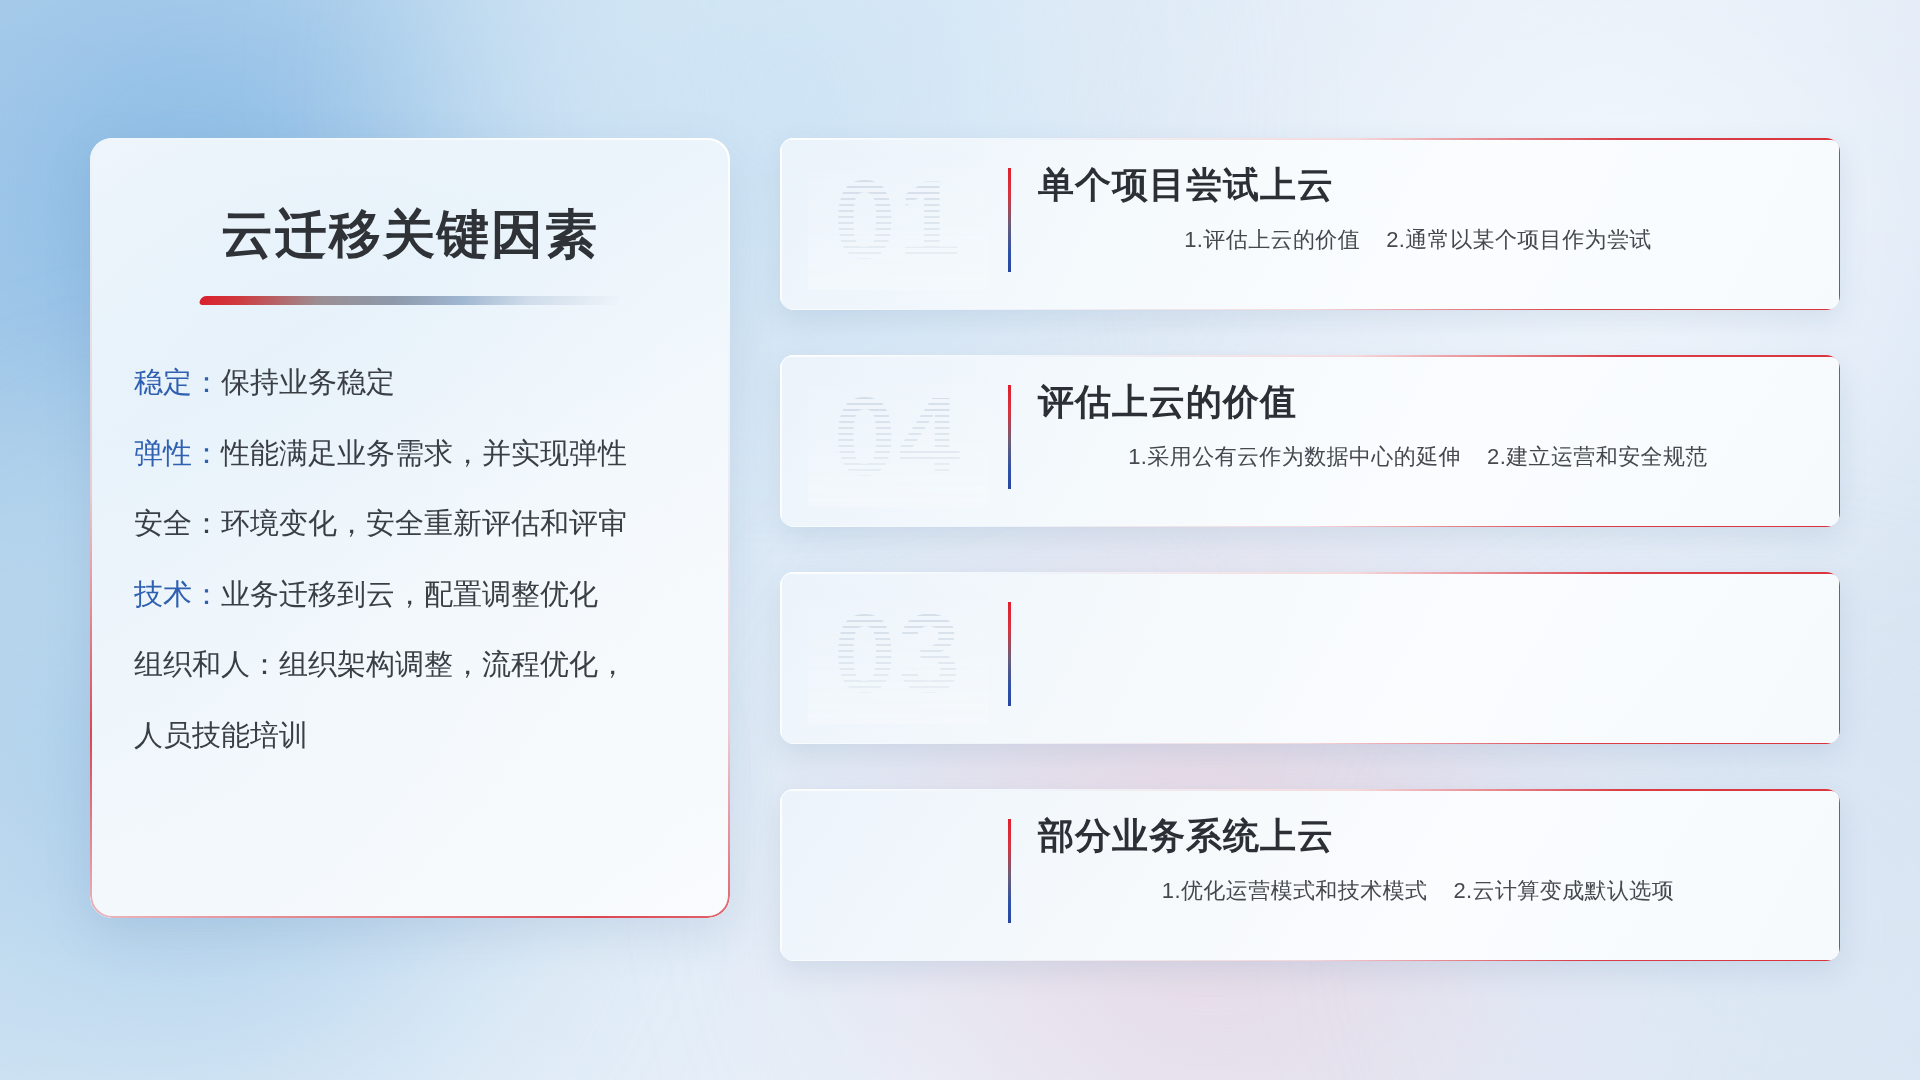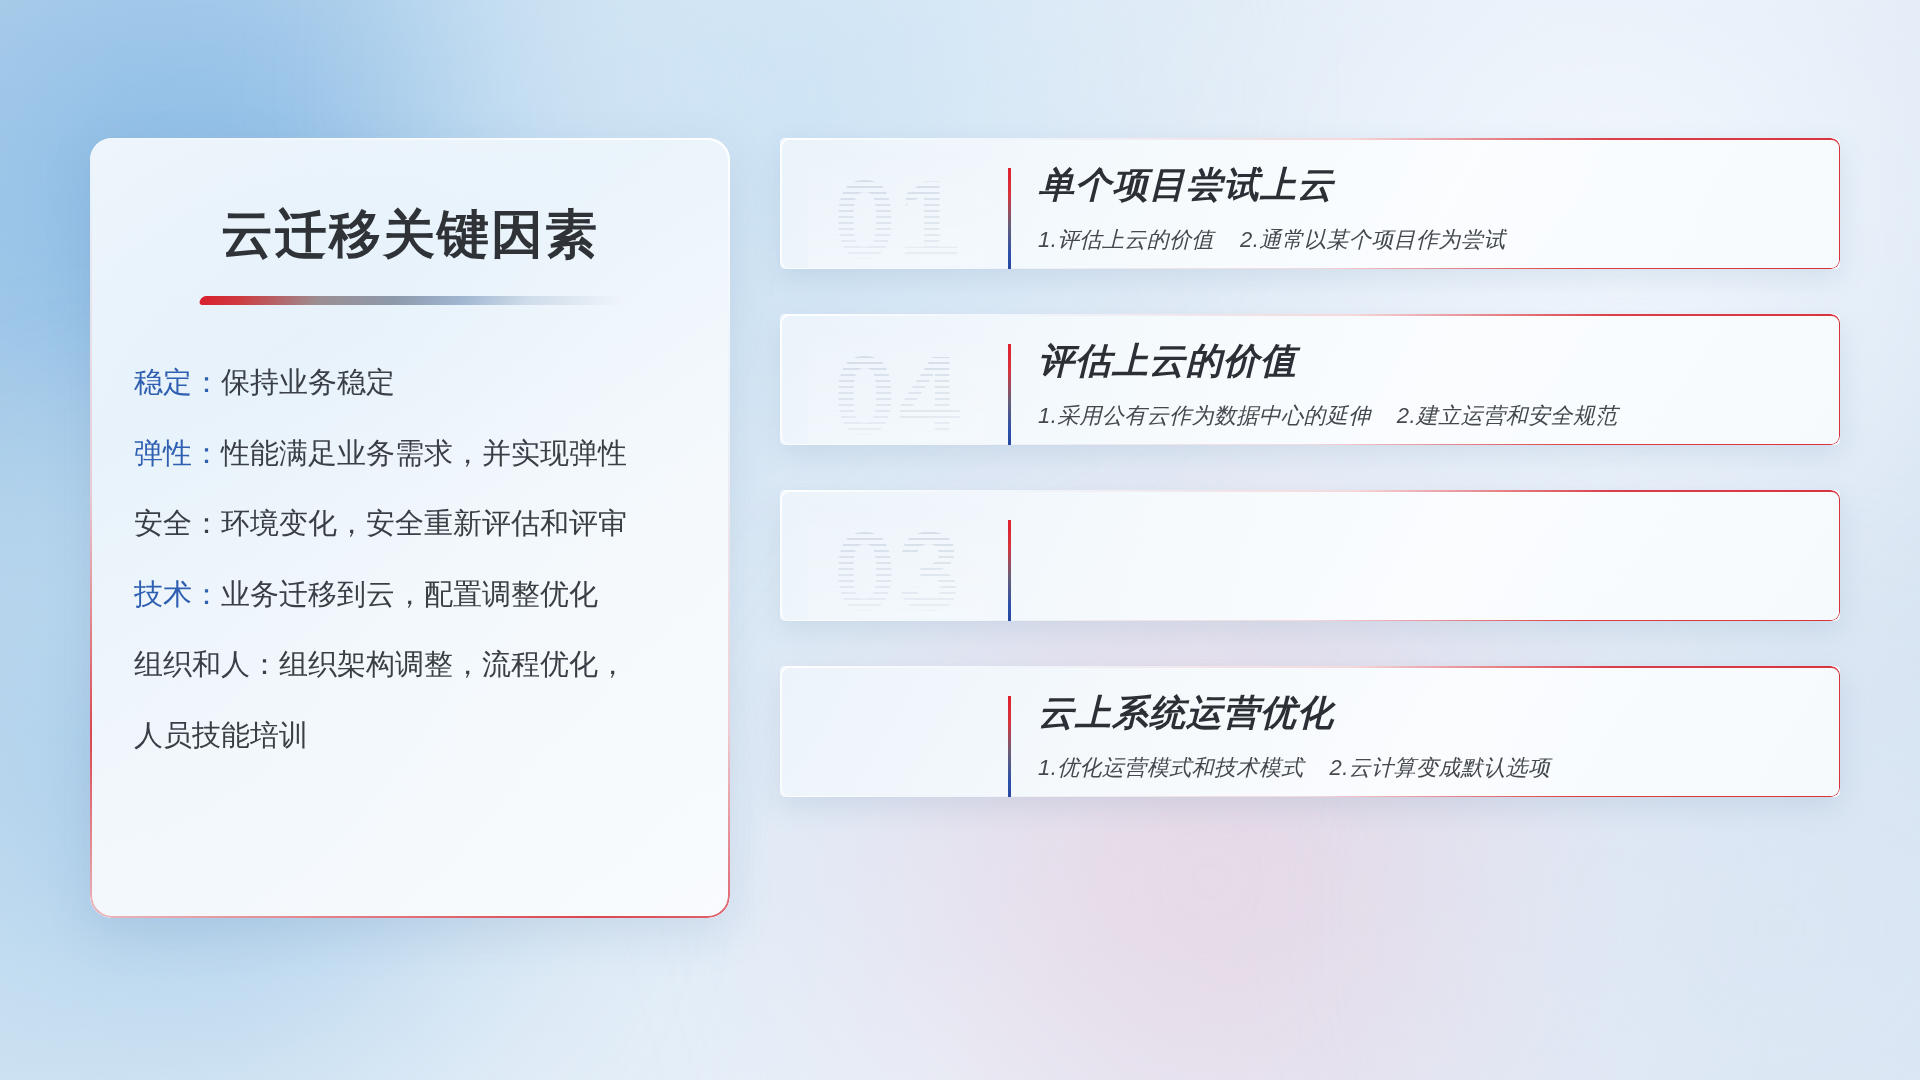--- a/index.html
+++ b/index.html
@@ -61,21 +61,21 @@
     font-size:29px; line-height:1.33; color:#3a3f45; margin-bottom:32px;
     white-space:nowrap;
   }
   #factor-list li.wrap{ white-space:normal; margin-bottom:10px; }
   #factor-list .lbl-accent{ color:#2f5fb0; }
   #factor-list .lbl-plain{ color:#3a3f45; }
 
   
   #cards{ position:absolute; left:780px; top:138px; width:1060px; }
   .card{
-    position:relative; height:131px; margin-bottom:45px; border-radius:5px;
+    position:relative; height:172px; margin-bottom:45px; border-radius:14px;
     background:linear-gradient(120deg,rgba(237,244,251,.92) 0%,rgba(245,250,253,.95) 30%,rgba(251,253,255,.97) 62%,rgba(247,251,254,.95) 100%);
     box-shadow:0 10px 28px rgba(96,130,170,.16), inset 0 1px 0 rgba(255,255,255,.8);
     overflow:hidden;
   }
   .card::before{
     content:""; position:absolute; inset:0; border-radius:9px; padding:1.5px;
     background:linear-gradient(105deg,rgba(255,255,255,.9) 0%,rgba(236,244,251,.75) 22%,rgba(239,188,192,.55) 52%,rgba(216,46,56,.92) 76%,rgba(214,40,50,.95) 100%);
     -webkit-mask:linear-gradient(#000 0 0) content-box,linear-gradient(#000 0 0);
     -webkit-mask-composite:xor; mask-composite:exclude;
     pointer-events:none;
@@ -90,28 +90,28 @@
   }
   .card-num::after{
     content:""; position:absolute; left:0; top:0; right:0; bottom:0;
     background:linear-gradient(180deg,rgba(248,251,254,.05) 0%,rgba(248,251,254,.45) 55%,rgba(248,251,254,.9) 100%);
     pointer-events:none;
   }
   .card-sep{
     position:absolute; left:228px; top:30px; width:3px; height:104px;
     background:linear-gradient(180deg,#e01f2d 0%,#d6333f 26%,#6b5f76 54%,#2c50a8 82%,#2747a0 100%);
   }
-  .card-body{ position:absolute; left:258px; top:24px; right:42px;font-style:italic; }
+  .card-body{ position:absolute; left:258px; top:24px; right:42px; }
   .card-title{
     font-size:36px; font-weight:700; color:#2c3036; letter-spacing:1px;
     line-height:1.28;
   }
   .card-sub{
     margin-top:18px; font-size:22px; color:#45494f; letter-spacing:.4px;
-    line-height:1.3; white-space:pre;
+    line-height:1.3; white-space:pre;text-align:center;
   }
 </style>
 </head>
 <body>
 
 <div id="bg">
   <div class="bg-base"></div>
   <div class="blob blob-a"></div>
   <div class="blob blob-b"></div>
   <div class="blob blob-c"></div>
@@ -153,17 +153,17 @@
     </article>
     <article class="card">
       <div class="card-num">03</div>
       <div class="card-sep"></div>
       <div class="card-body">
       </div>
     </article>
     <article class="card">
       <div class="card-sep"></div>
       <div class="card-body">
-        <div class="card-title">云上系统运营优化</div>
+        <div class="card-title">部分业务系统上云</div>
         <div class="card-sub">1.优化运营模式和技术模式    2.云计算变成默认选项</div>
       </div>
     </article>
   </section>
 
 </body></html>

